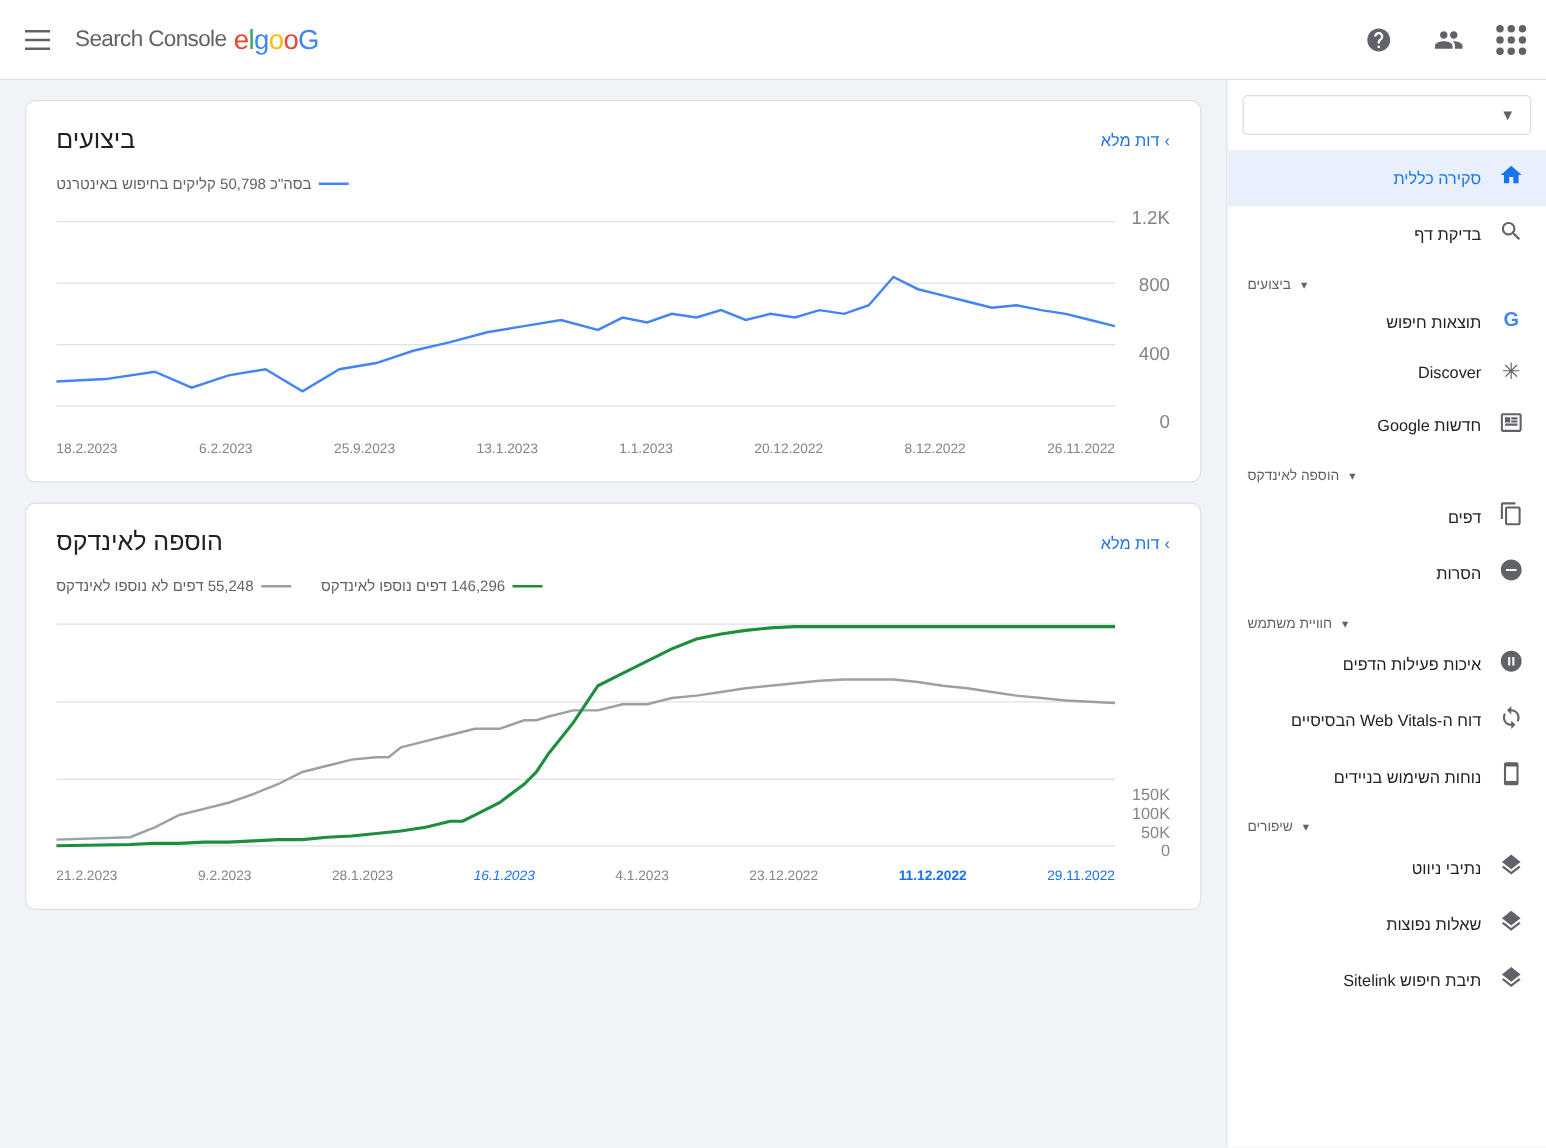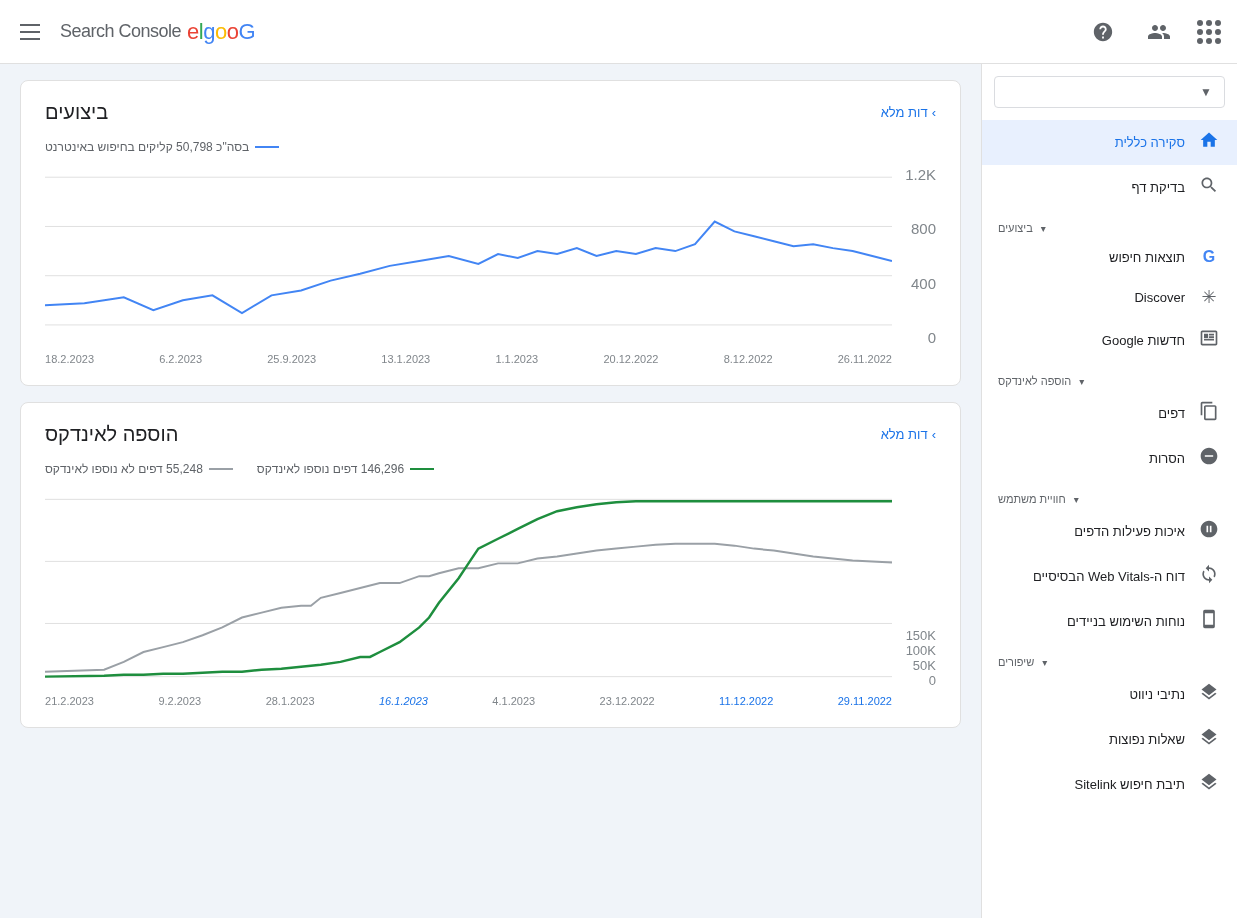--- a/index.html
+++ b/index.html
@@ -487,21 +487,21 @@
             <line x1="0" y1="73" x2="860" y2="73" stroke="#e0e0e0" stroke-width="1"></line>
             <line x1="0" y1="136" x2="860" y2="136" stroke="#e0e0e0" stroke-width="1"></line>
             <line x1="0" y1="190" x2="860" y2="190" stroke="#e0e0e0" stroke-width="1"></line>
 
             <polyline points="0,185 60,183 80,175 100,165 120,160 140,155 160,148 180,140 200,130 220,125 240,120 260,118 270,118 280,110 300,105 320,100 340,95 360,95 380,88 390,88 400,85 420,80 440,80 460,75 480,75 500,70 520,68 540,65 560,62 580,60 600,58 620,56 640,55 660,55 680,55 700,57 720,60 740,62 760,65 780,68 800,70 820,72 840,73 860,74" fill="none" stroke="#9aa0a6" stroke-width="2"></polyline>
 
             <polyline points="0,190 60,189 80,188 100,188 120,187 140,187 160,186 180,185 200,185 220,183 240,182 260,180 280,178 300,175 320,170 330,170 340,165 360,155 380,140 390,130 400,115 420,90 430,75 440,60 460,50 480,40 500,30 520,22 540,18 560,15 580,13 600,12 620,12 640,12 660,12 680,12 700,12 720,12 740,12 760,12 780,12 800,12 820,12 840,12 860,12" fill="none" stroke="#1e8e3e" stroke-width="2.5"></polyline>
           </svg>
           <div style="display:flex; justify-content:space-between; font-size:11px; color:#80868b; margin-top:4px;">
             <span style="color:#1a73e8;">29.11.2022</span>
-            <span style="color:#1a73e8;">11.12.2022</span>
+            <span style="color:#1a73e8;font-weight:bold;">11.12.2022</span>
             <span>23.12.2022</span>
             <span>4.1.2023</span>
             <span style="color:#1a73e8;font-style:italic;">16.1.2023</span>
             <span>28.1.2023</span>
             <span>9.2.2023</span>
             <span>21.2.2023</span>
           </div>
         </div>
       </div>
     </div>

